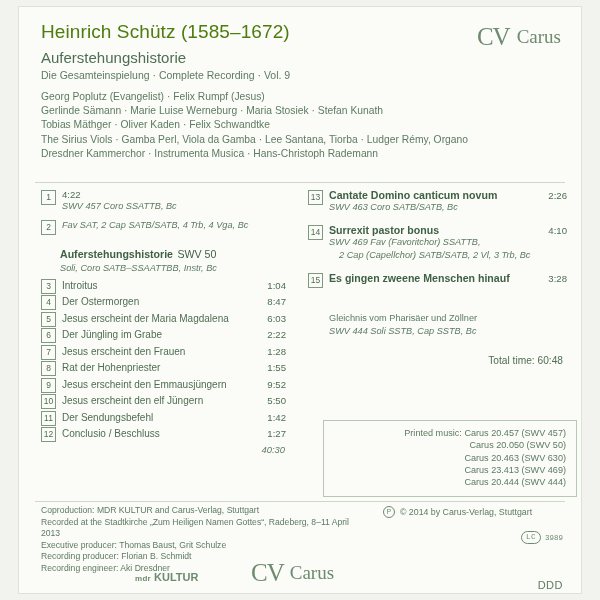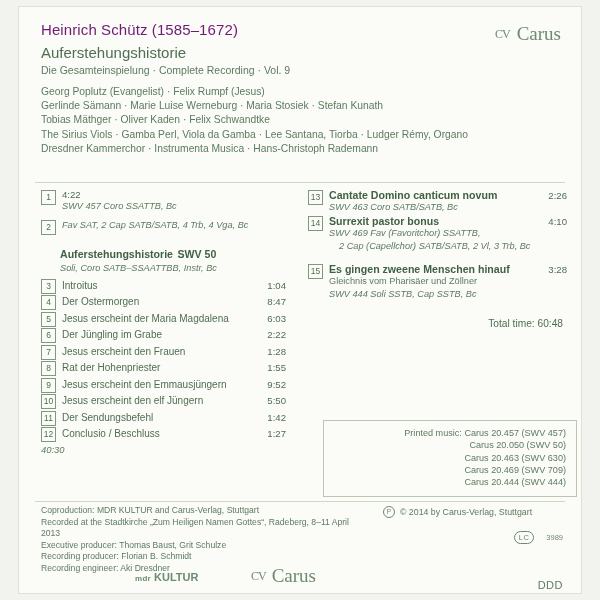--- a/index.html
+++ b/index.html
@@ -14,39 +14,39 @@
     position:absolute;
     left:18px;top:6px;width:564px;height:588px;
     background:#fbfbf8;
     border:1px solid #e0e0d8;
     box-sizing:border-box;
   }
   .head{
     padding:14px 18px 4px 22px;
   }
   .composer{
-    font-size:15px;color:#701a75;letter-spacing:.1px;margin:0 0 6px 0;
+    font-size:19px;color:#4d7c0f;letter-spacing:.1px;margin:0 0 6px 0;
   }
   .title{
     font-size:15px;color:#4f6e52;margin:0 0 3px 0;
   }
   .subtitle{
     font-size:10.5px;color:#5d7b60;margin:0 0 9px 0;
   }
   .perf{
     font-size:10.3px;color:#5d7b60;line-height:14.2px;
   }
   .perf div{white-space:nowrap;}
   .logo-top{
     position:absolute;right:20px;top:16px;
     display:flex;align-items:center;gap:7px;
   }
   .cv{
     font-family:"Liberation Serif", serif;
-    font-size:12px;color:#6d8b6f;letter-spacing:-1px;
+    font-size:25px;color:#6d8b6f;letter-spacing:-1px;
   }
   .carus-word{
     font-family:"Liberation Serif", serif;
     font-size:19px;color:#6d8b6f;
   }
   .rule{
     position:absolute;left:16px;right:16px;
     border-top:1px solid #cfd6c9;
   }
   .cols{
@@ -72,29 +72,29 @@
   .tname{
     font-size:10.6px;color:#3f6143;
   }
   .tname.bold{font-weight:bold;}
   .ttime{
     font-size:9.6px;color:#4f6e52;white-space:nowrap;
   }
   .sub{
     font-size:9.2px;color:#5d7b60;font-style:italic;line-height:12.4px;
   }
-  .sub.np{font-style:normal;}
+  .sub.np{font-style:normal;margin-top:28px;}
   .section-head{margin-top:9px;}
   .small-track{
     display:flex;align-items:baseline;margin-bottom:.5px;
   }
   .small-track .num{margin-top:1px;}
   .plain{font-size:10px;color:#4f6e52;}
   .group-total{
-    text-align:left;font-size:9.4px;font-style:italic;color:#5d7b60;
+    text-align:right;font-size:9.4px;font-style:italic;color:#5d7b60;
     padding-right:1px;margin-top:2px;
   }
   .total{
     text-align:right;font-size:10.2px;color:#4f6e52;margin-top:18px;padding-right:4px;
   }
   .printbox{
     position:absolute;left:304px;top:413px;width:254px;
     border:1px solid #b9c6b4;
     padding:6px 10px 8px 10px;
     box-sizing:border-box;
@@ -112,21 +112,21 @@
     flex:0 0 215px;position:relative;font-size:8.6px;color:#5d7b60;
     text-align:left;
   }
   .copyline{display:flex;align-items:center;gap:5px;font-size:8.8px;margin-top:1px;justify-content:center;}
   .cmark{
     display:inline-block;width:10px;height:10px;border:1px solid #6d8b6f;border-radius:50%;
     font-size:7px;line-height:9px;text-align:center;color:#6d8b6f;
   }
   .lcbox{
     position:absolute;right:2px;top:26px;
-    display:flex;align-items:center;gap:12px;
+    display:flex;align-items:center;gap:4px;font-family:Liberation Mono, monospace;
   }
   .lc{
     border:1px solid #6d8b6f;border-radius:7px;padding:0 4px;
     font-size:7.5px;color:#6d8b6f;line-height:11px;letter-spacing:.5px;
   }
   .lcnum{font-size:7.5px;color:#6d8b6f;}
   .mdr{
     position:absolute;left:116px;bottom:10px;
     font-size:11px;color:#6d8b6f;font-weight:bold;
   }
@@ -182,21 +182,21 @@
       <div class="trk" style="margin-top:7px;">
         <div class="num">2</div>
         <div class="tbody">
           <div class="sub">Fav SAT, 2 Cap SATB/SATB, 4 Trb, 4 Vga, Bc</div>
         </div>
       </div>
 
       <div class="section-head" style="padding-left:19px;">
         <div>
           <span class="tname bold">Auferstehungshistorie</span>
-          <span class="tname" style="font-weight:bold;">SWV 50</span>
+          <span class="tname" style="font-weight:normal;">SWV 50</span>
         </div>
         <div class="sub">Soli, Coro SATB–SSAATTBB, Instr, Bc</div>
       </div>
 
       <div style="margin-top:3px;">
         <div class="small-track">
           <div class="num">3</div>
           <div class="tbody">
               <div class="tline">
             <span class="plain">Introitus</span>
@@ -296,21 +296,21 @@
         <div class="num">13</div>
         <div class="tbody">
           <div class="tline">
             <span class="tname bold">Cantate Domino canticum novum</span>
             <span class="ttime">2:26</span>
           </div>
           <div class="sub">SWV 463 Coro SATB/SATB, Bc</div>
         </div>
       </div>
 
-      <div class="trk" style="margin-top:2px;">
+      <div class="trk" style="margin-top:11px;">
         <div class="num">14</div>
         <div class="tbody">
           <div class="tline">
             <span class="tname bold">Surrexit pastor bonus</span>
             <span class="ttime">4:10</span>
           </div>
           <div class="sub">SWV 469 Fav (Favoritchor) SSATTB,</div>
           <div class="sub" style="padding-left:10px;">2 Cap (Capellchor) SATB/SATB, 2 Vl, 3 Trb, Bc</div>
         </div>
       </div>
@@ -328,21 +328,21 @@
       </div>
 
       <div class="total">Total time: 60:48</div>
     </div>
   </div>
 
   <div class="printbox">
     <div>Printed music: Carus 20.457 (SWV 457)</div>
     <div>Carus 20.050 (SWV 50)</div>
     <div>Carus 20.463 (SWV 630)</div>
-    <div>Carus 20.469 (SWV 709)</div>
+    <div>Carus 23.413 (SWV 469)</div>
     <div>Carus 20.444 (SWV 444)</div>
   </div>
 
   <div class="rule" style="top:494px;"></div>
 
   <div class="footer">
     <div class="fcols">
       <div class="fleft">
         <div>Coproduction: MDR KULTUR and Carus-Verlag, Stuttgart</div>
         <div>Recorded at the Stadtkirche „Zum Heiligen Namen Gottes“, Radeberg, 8–11 April 2013</div>

